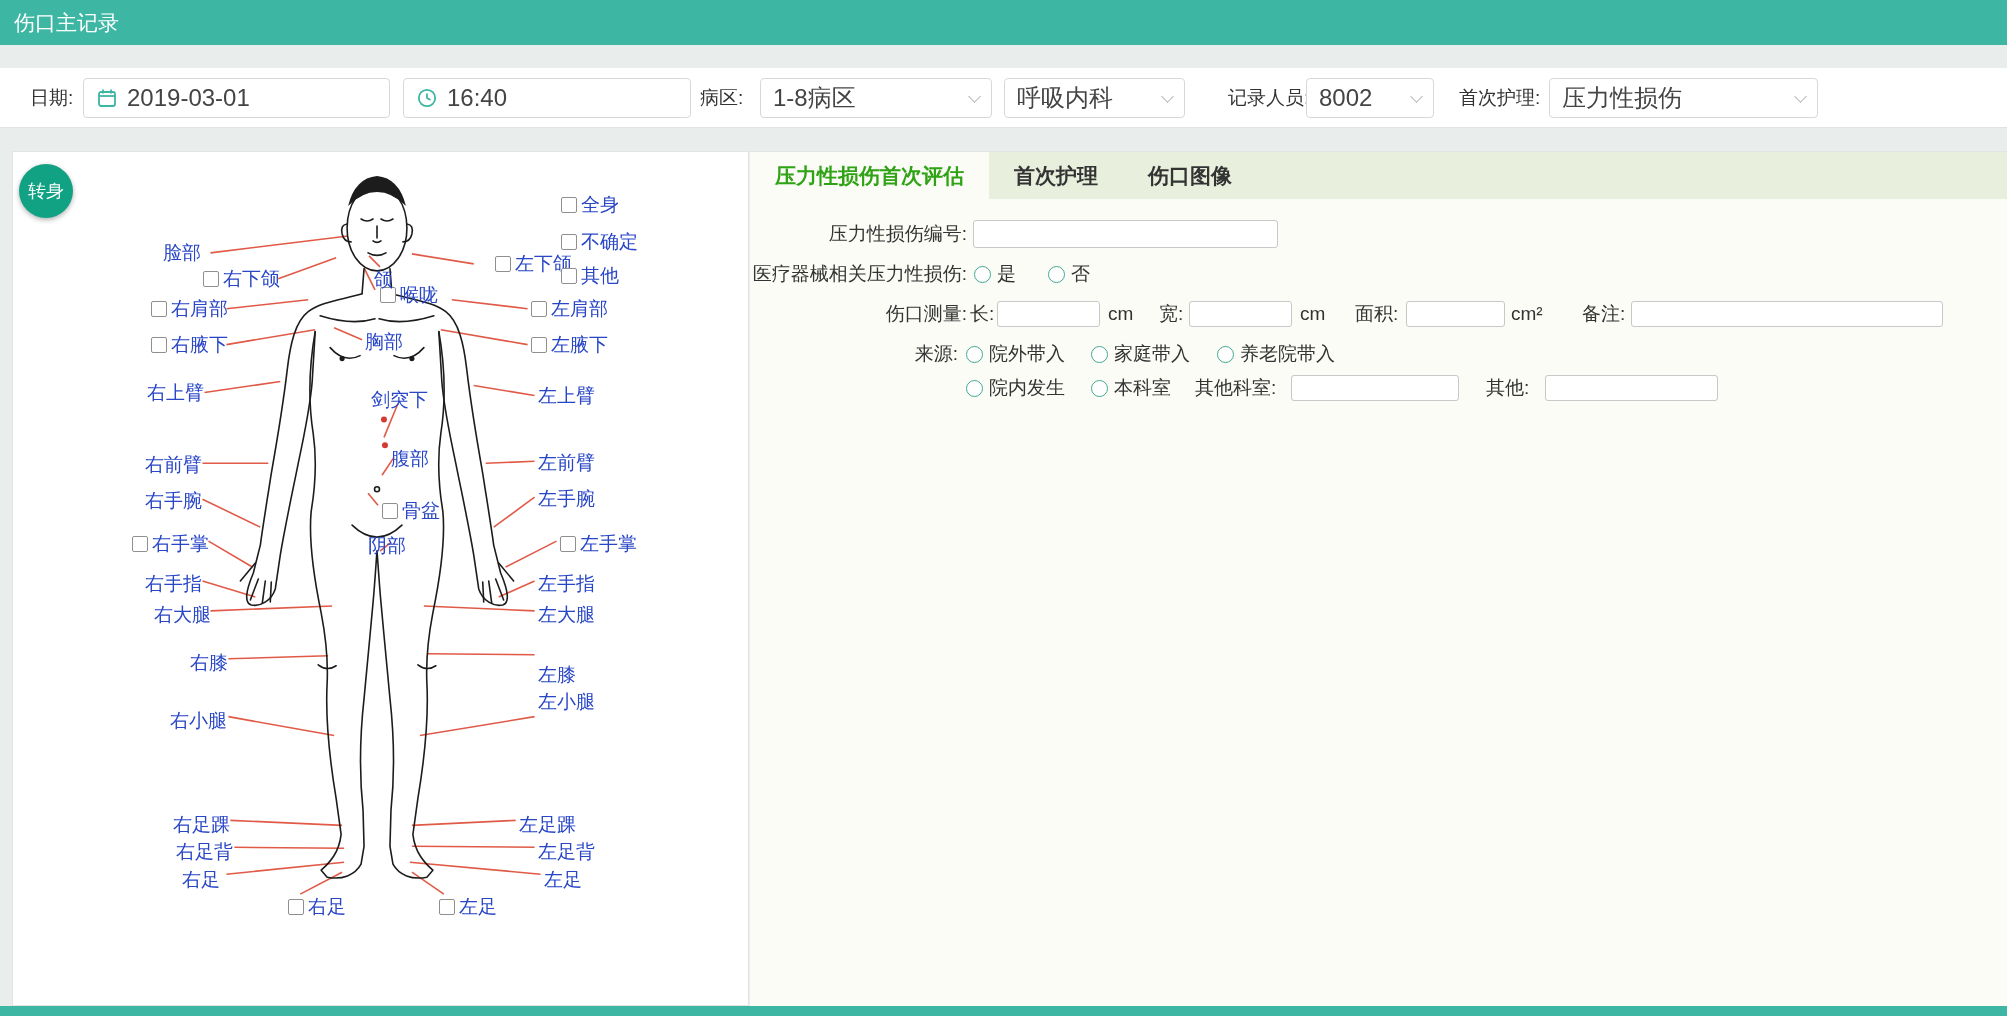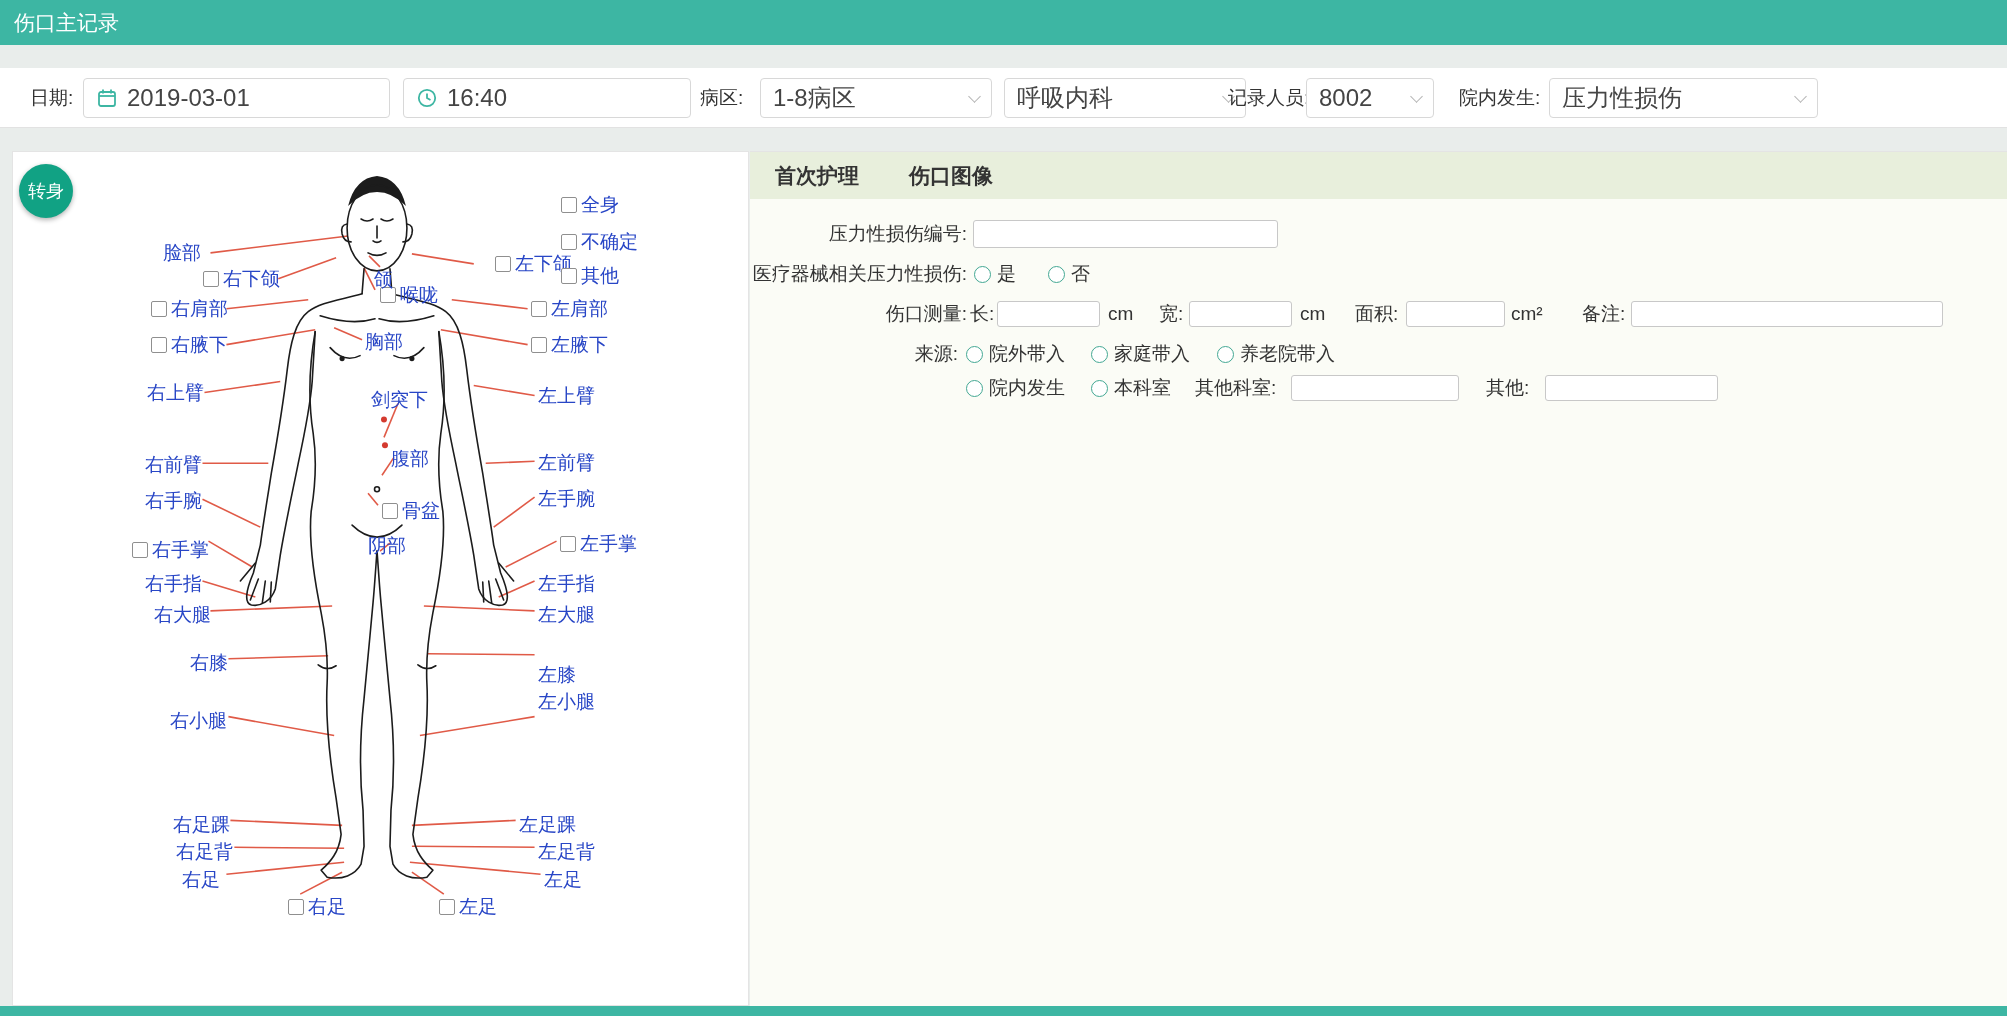--- a/index.html
+++ b/index.html
@@ -75,30 +75,30 @@
             <path d="M11 6.5 V11 L14.5 13"></path>
         </svg>
       </span>
       <span>16:40</span>
     </div>
     <span class="tlabel" style="left:700px">病区:</span>
     <div class="tselect" style="left:760px;width:232px">
       <span>1-8病区</span>
       <span class="chev"></span>
     </div>
-    <div class="tselect" style="left:1004px;width:242px">
+    <div class="tselect" style="left:1004px;width:181px">
       <span>呼吸内科</span>
       <span class="chev"></span>
     </div>
     <span class="tlabel" style="left:1228px">记录人员:</span>
     <div class="tselect" style="left:1306px;width:128px">
       <span>8002</span>
       <span class="chev"></span>
     </div>
-    <span class="tlabel" style="left:1459px">院内发生:</span>
+    <span class="tlabel" style="left:1459px">首次护理:</span>
     <div class="tselect" style="left:1549px;width:269px">
       <span>压力性损伤</span>
       <span class="chev"></span>
     </div>
   </div>
 
   <div class="body-panel">
     <div class="turn-btn">转身</div>
 
     <svg id="body-svg" viewBox="0 0 737 855">
@@ -209,21 +209,21 @@
           <span>左腋下</span>
         </div>
         <div class="bm-item" style="left: 367px; top: 132px;">
           <span class="bm-cb"></span>
           <span>喉咙</span>
         </div>
         <div class="bm-item" style="left: 369px; top: 348px;">
           <span class="bm-cb"></span>
           <span>骨盆</span>
         </div>
-        <div class="bm-item" style="left: 119px; top: 381px; margin-top: 6px;">
+        <div class="bm-item" style="left: 119px; top: 381px;">
           <span class="bm-cb"></span>
           <span>右手掌</span>
         </div>
         <div class="bm-item" style="left: 547px; top: 381px;">
           <span class="bm-cb"></span>
           <span>左手掌</span>
         </div>
         <div class="bm-item" style="left: 275px; top: 744px;">
           <span class="bm-cb"></span>
           <span>右足</span>
@@ -308,20 +308,21 @@
           <span>右足</span>
         </div>
         <div class="bm-item" style="left: 531px; top: 717px;">
           <span>左足</span>
         </div>
       </div>
   </div>
 
   <div class="right-panel">
     <div class="tabbar" id="tabbar">
+        <div class="tab active">压力性损伤首次评估</div>
         <div class="tab">首次护理</div>
         <div class="tab">伤口图像</div>
       </div>
 
     <div class="content">
 
       <span class="flabel" style="left:0;width:217px;top:20px">压力性损伤编号:</span>
       <input class="finput" style="left: 223px; top: 21px; width: 305px;">
 
       <span class="flabel" style="left:0;width:217px;top:60px">医疗器械相关压力性损伤:</span>

